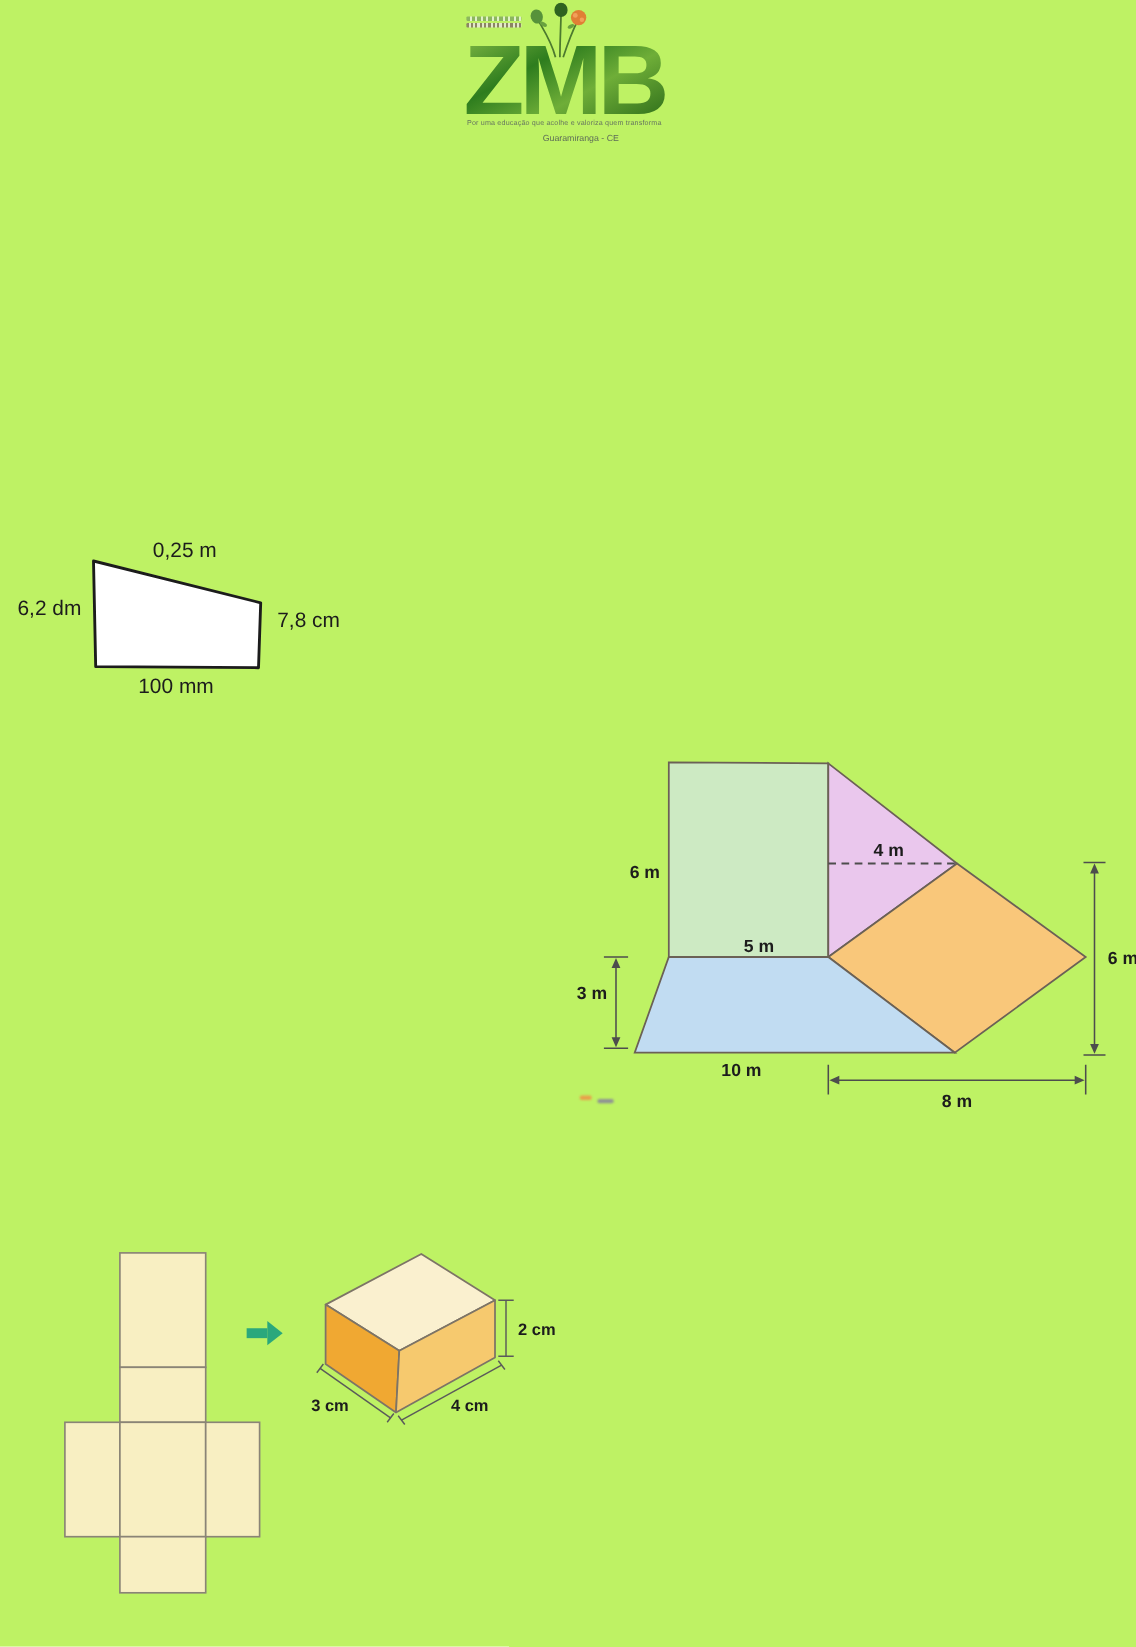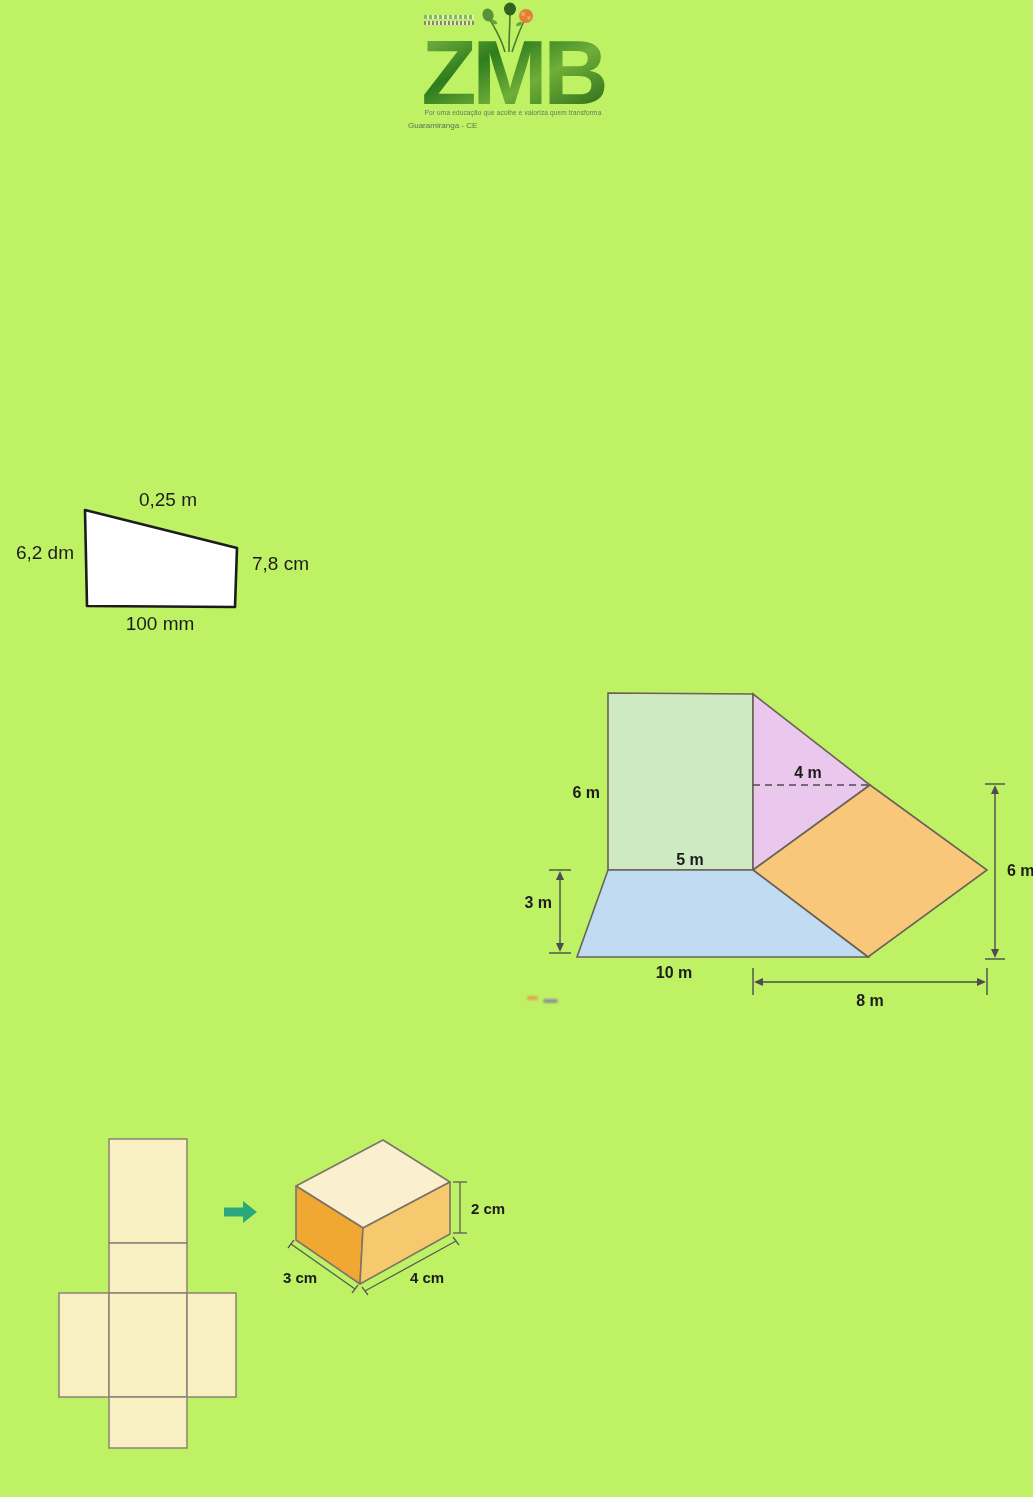--- a/index.html
+++ b/index.html
@@ -7,21 +7,21 @@
         font-family:"Liberation Sans",sans-serif;}
   .abs{position:absolute;}
 
   
   .logo{position:absolute;left:408px;top:2px;width:210px;height:140px;}
   .logo-smudge{position:absolute;width:50px;height:4px;border-radius:1px;opacity:.8;}
   .logo-smudge.l1{left:16px;top:13px;background:repeating-linear-gradient(90deg,#7fa85e 0 3px,#e9f2e2 3px 5px);}
   .logo-smudge.l2{left:16px;top:19px;background:repeating-linear-gradient(90deg,#7e6a62 0 2px,#ece6e2 2px 4px);}
   .logo-tagline{position:absolute;top:107px;left:0;width:210px;text-align:center;
                 font-size:6.5px;color:#67765f;letter-spacing:.15px;white-space:nowrap;}
-  .logo-location{position:absolute;top:119px;left:0;width:210px;
+  .logo-location{position:absolute;top:119px;left:15px;width:210px;text-align:center;
                  font-size:8px;color:#5e6d58;}
 
   
   .figlabel{fill:#1c1c1c;font-family:"Liberation Sans",sans-serif;}
 
   
   .artifact{position:absolute;border-radius:2px;filter:blur(1px);}
 
   svg{display:block;}
 </style>

